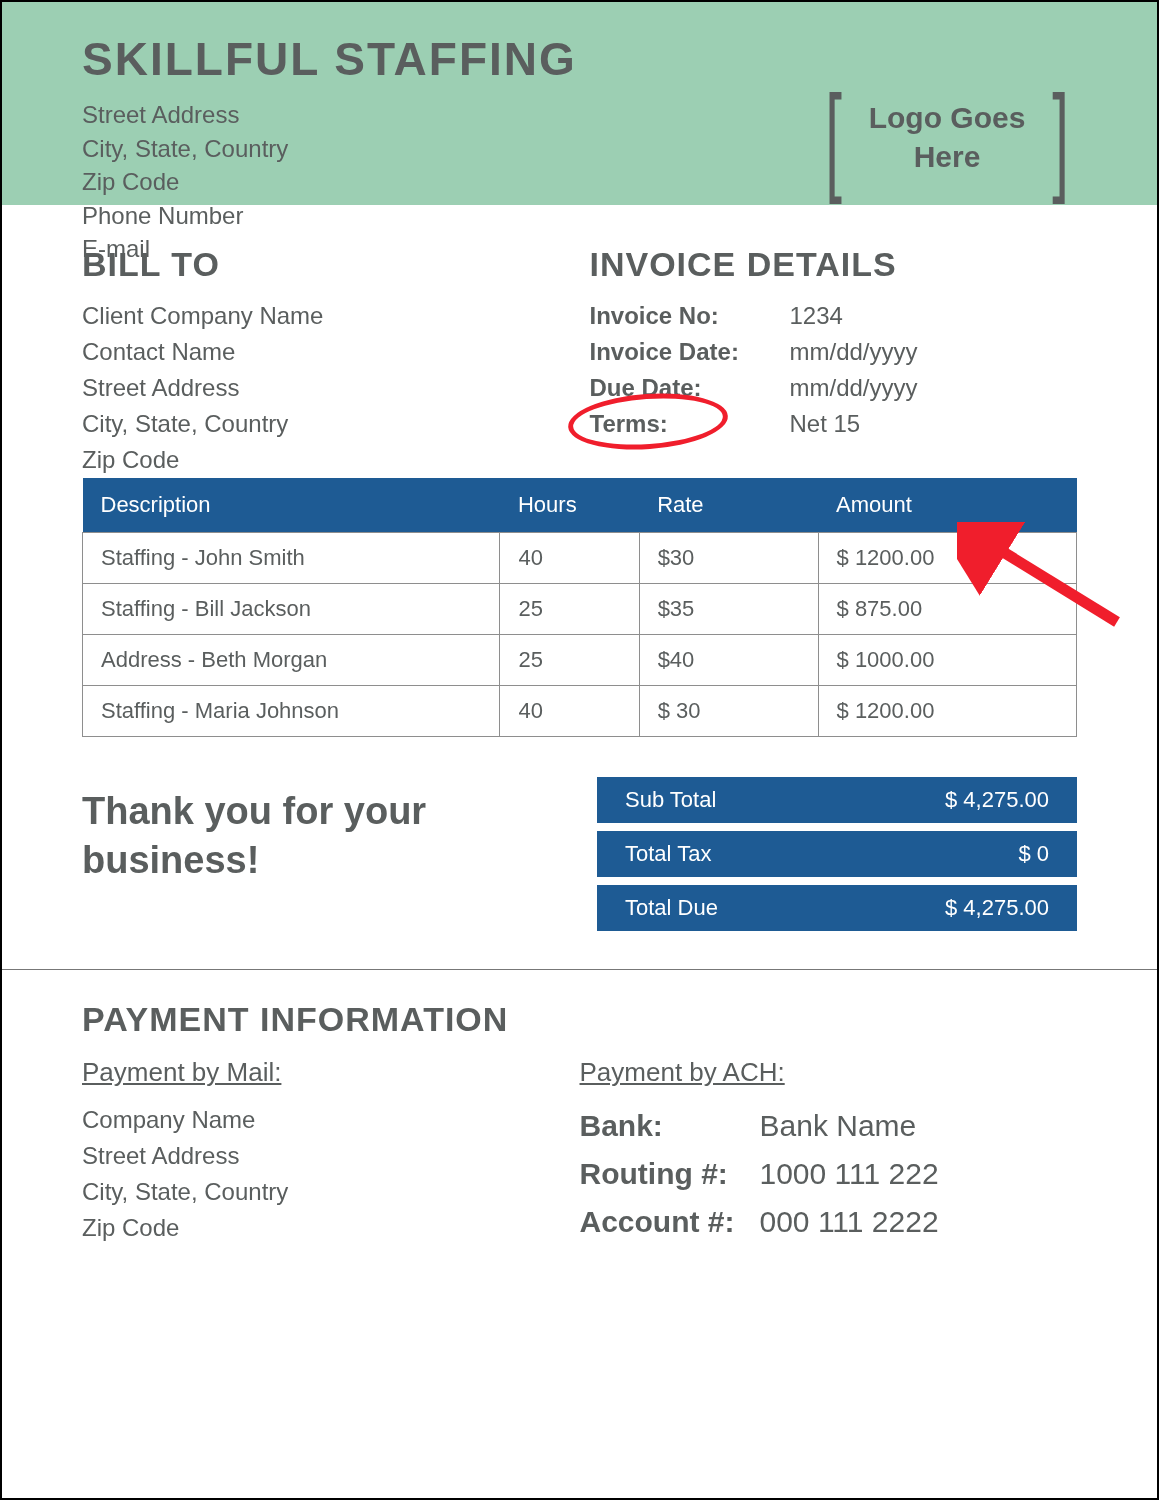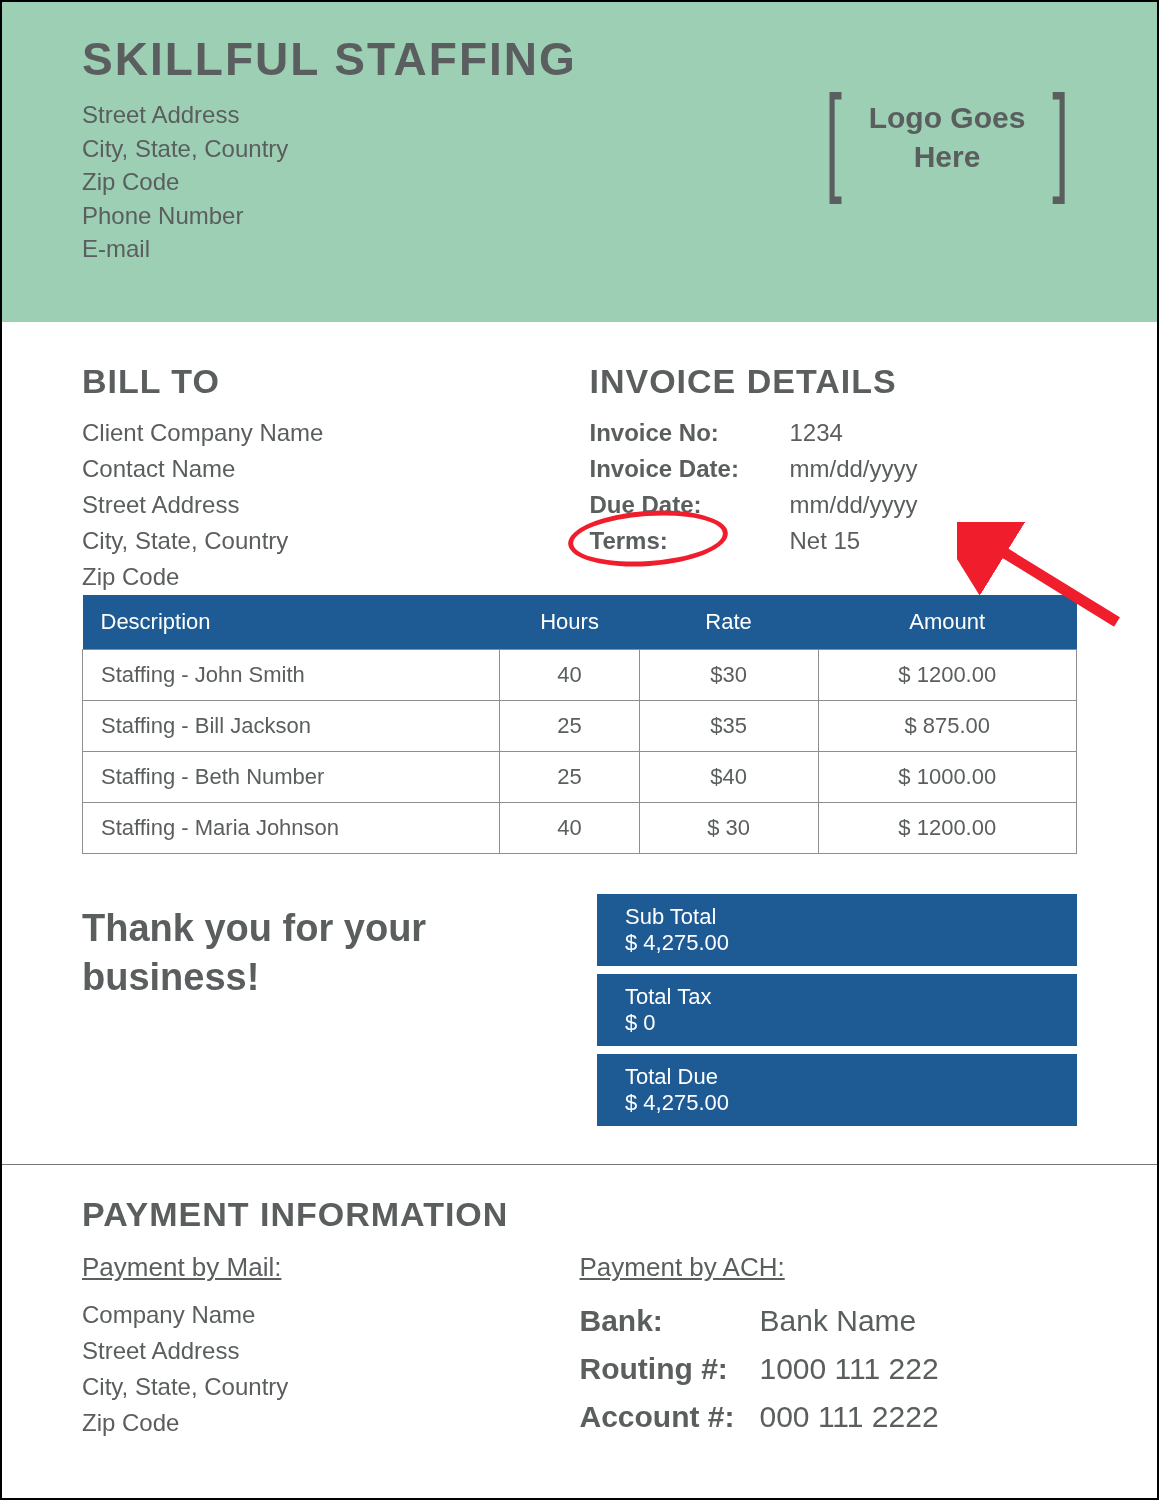--- a/index.html
+++ b/index.html
@@ -13,21 +13,21 @@
     width: 1159px;
     height: 1500px;
     border: 2px solid #000;
     background: #fff;
     position: relative;
     overflow: hidden;
   }
   .header {
     background: #9ccfb3;
     padding: 30px 80px 40px 80px;
-    height: 320px;
+    height: 203px;
     position: relative;
   }
   .company-name {
     font-size: 46px;
     font-weight: 800;
     letter-spacing: 2px;
     color: #5a5e5e;
     margin-bottom: 12px;
   }
   .company-info {
@@ -97,21 +97,21 @@
     border-collapse: collapse;
   }
   table.items th {
     background: #1e5b94;
     color: #fff;
     font-weight: 400;
     font-size: 22px;
     padding: 14px 18px;
     text-align: left;
   }
-  table.items th.center, table.items td.center { text-align: center; }
+  table.items th.center, table.items td.center { }
   table.items td {
     border: 1px solid #8e8e8e;
     padding: 12px 18px;
     font-size: 22px;
     color: #5a5e5e;
   }
   .below { display: flex; margin-top: 40px; gap: 40px; }
   .thanks {
     flex: 1;
     font-size: 38px;
@@ -121,21 +121,20 @@
     padding-top: 10px;
   }
   .totals { width: 480px; }
   .total-row {
     background: #1e5b94;
     color: #fff;
     display: flex;
     padding: 10px 28px;
     font-size: 22px;
     margin-bottom: 8px;
-    flex-direction: column;
   }
   .total-row .tl { flex: 1; }
   .divider {
     border: none;
     border-top: 1px solid #777;
     margin: 0;
   }
   .payment { padding: 30px 80px 40px 80px; }
   .pay-title {
     font-size: 34px;
@@ -230,21 +229,21 @@
             <td class="center">$30</td>
             <td class="center">$ 1200.00</td>
           </tr>
           <tr>
             <td>Staffing - Bill Jackson</td>
             <td class="center">25</td>
             <td class="center">$35</td>
             <td class="center">$ 875.00</td>
           </tr>
           <tr>
-            <td>Staffing - Beth Number</td>
+            <td>Address - Beth Morgan</td>
             <td class="center">25</td>
             <td class="center">$40</td>
             <td class="center">$ 1000.00</td>
           </tr>
           <tr>
             <td>Staffing - Maria Johnson</td>
             <td class="center">40</td>
             <td class="center">$ 30</td>
             <td class="center">$ 1200.00</td>
           </tr>

